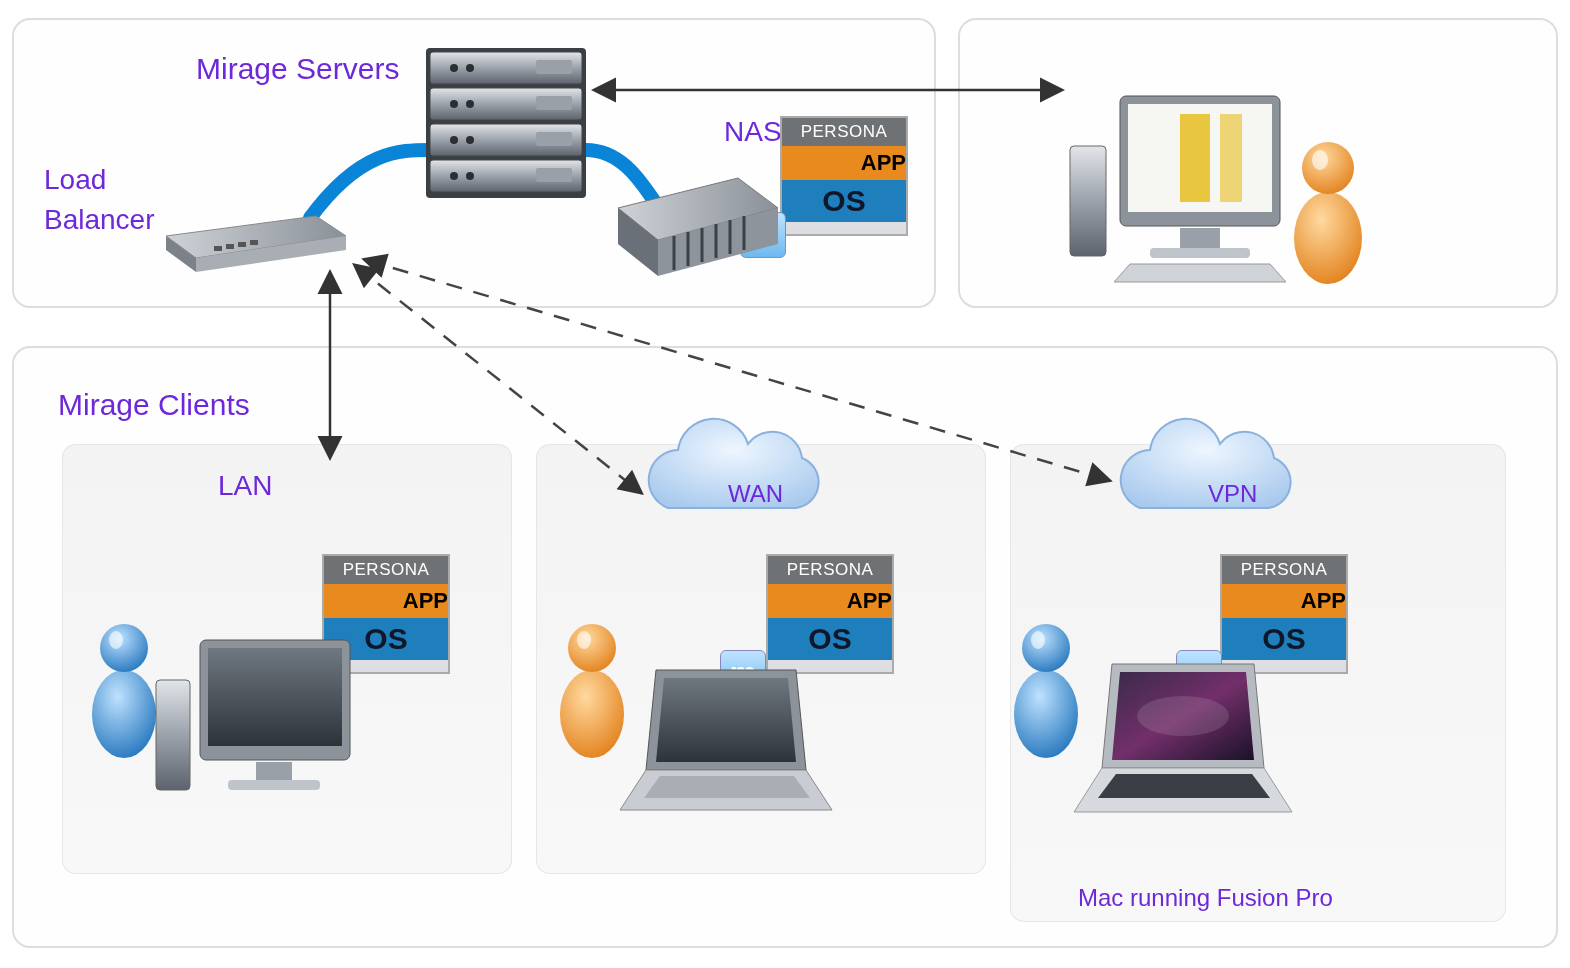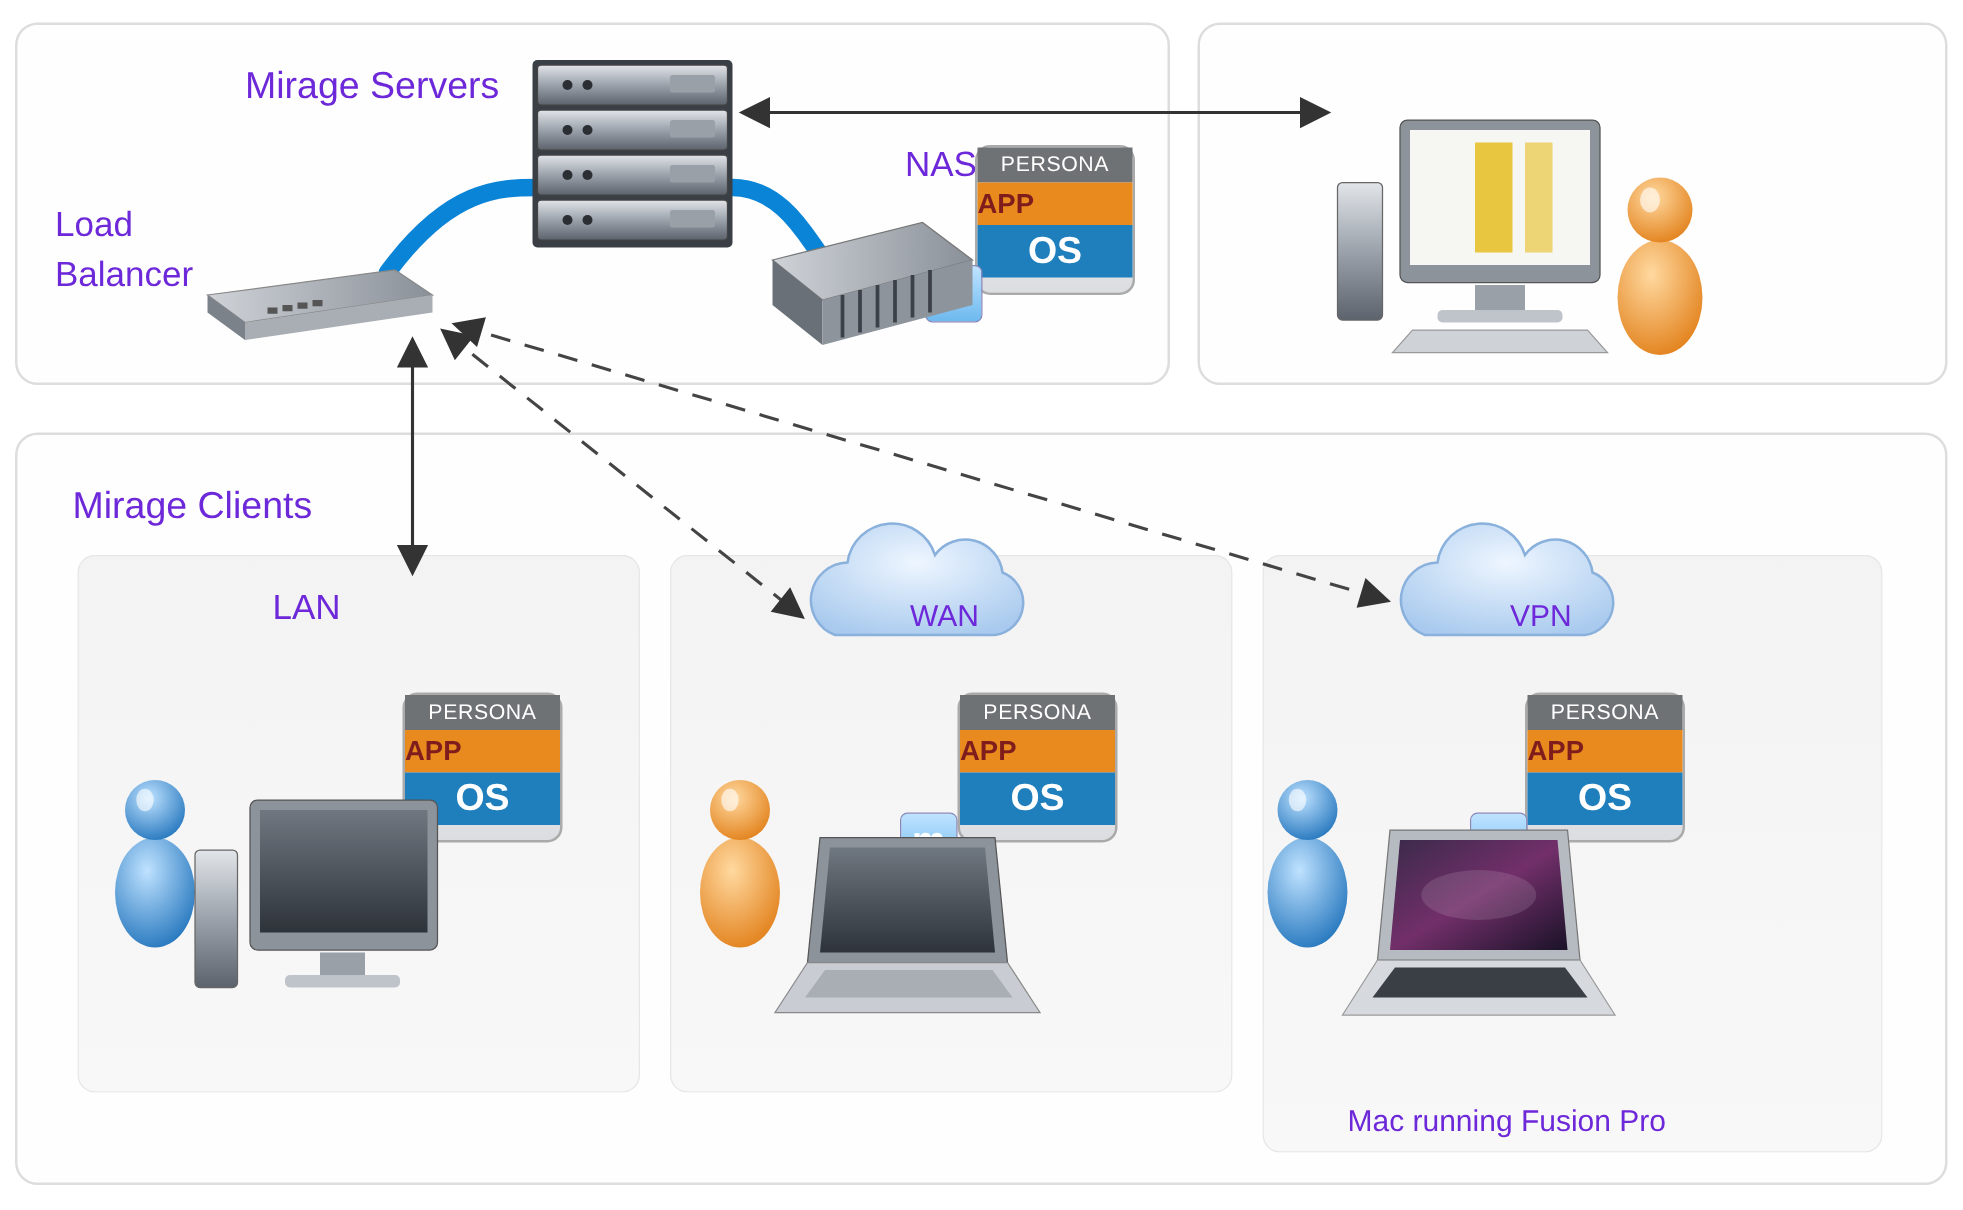--- a/index.html
+++ b/index.html
@@ -3,24 +3,24 @@
 <meta charset="utf-8">
 <style>
   html,body{margin:0;padding:0;width:1570px;height:968px;font-family:"Segoe UI",Arial,sans-serif;color:#333;background:#fff}
   .canvas{position:relative;width:1570px;height:968px}
   .panel{position:absolute;border:2px solid #ddd;border-radius:18px;background:#fefefe}
   .sub{position:absolute;border-radius:14px;background:linear-gradient(#f3f3f4,#f8f8f8);box-shadow:inset 0 0 0 1px #e6e6e6}
   .lbl{position:absolute;font-size:28px;color:#6d28d9}
   .lbl.small{font-size:24px}
   .lbl.med{font-size:30px}
   .lbl.title{font-size:30px}
-  .stack{position:absolute;border:2px solid #aaa;border-radius:12px;background:linear-gradient(#f5f6f7,#dcdde0)}
+  .stack{position:absolute;border:2px solid #aaa;border-radius:0;background:linear-gradient(#f5f6f7,#dcdde0)}
   .stack .perso{display:block;text-align:center;color:#fff;background:#6f7274;font-size:17px;padding:4px 0;letter-spacing:.5px}
-  .stack .app{display:block;text-align:left;color:#7f1d1d;background:#e98a1f;font-size:22px;font-weight:bold;padding:4px 0}
-  .stack .os{display:block;text-align:center;color:#ffffff;background:#1f7fbd;font-size:30px;font-weight:bold;padding:4px 0}
+  .stack .app{display:block;text-align:right;color:#000000;background:#e98a1f;font-size:22px;font-weight:bold;padding:4px 0}
+  .stack .os{display:block;text-align:center;color:#0f172a;background:#1f7fbd;font-size:30px;font-weight:bold;padding:4px 0}
   .mtag{position:absolute;width:44px;height:44px;background:linear-gradient(#bfe3ff,#6db9ef);border:1px solid #88b;border-radius:6px;display:flex;align-items:center;justify-content:center;color:#fff;font-weight:bold;font-size:30px;font-family:Arial}
   svg{position:absolute;left:0;top:0;pointer-events:none}
 </style>
 </head>
 <body>
 
 <div class="canvas">
 
   <div class="panel" style="left:12px;top:18px;width:920px;height:286px"></div>
 

